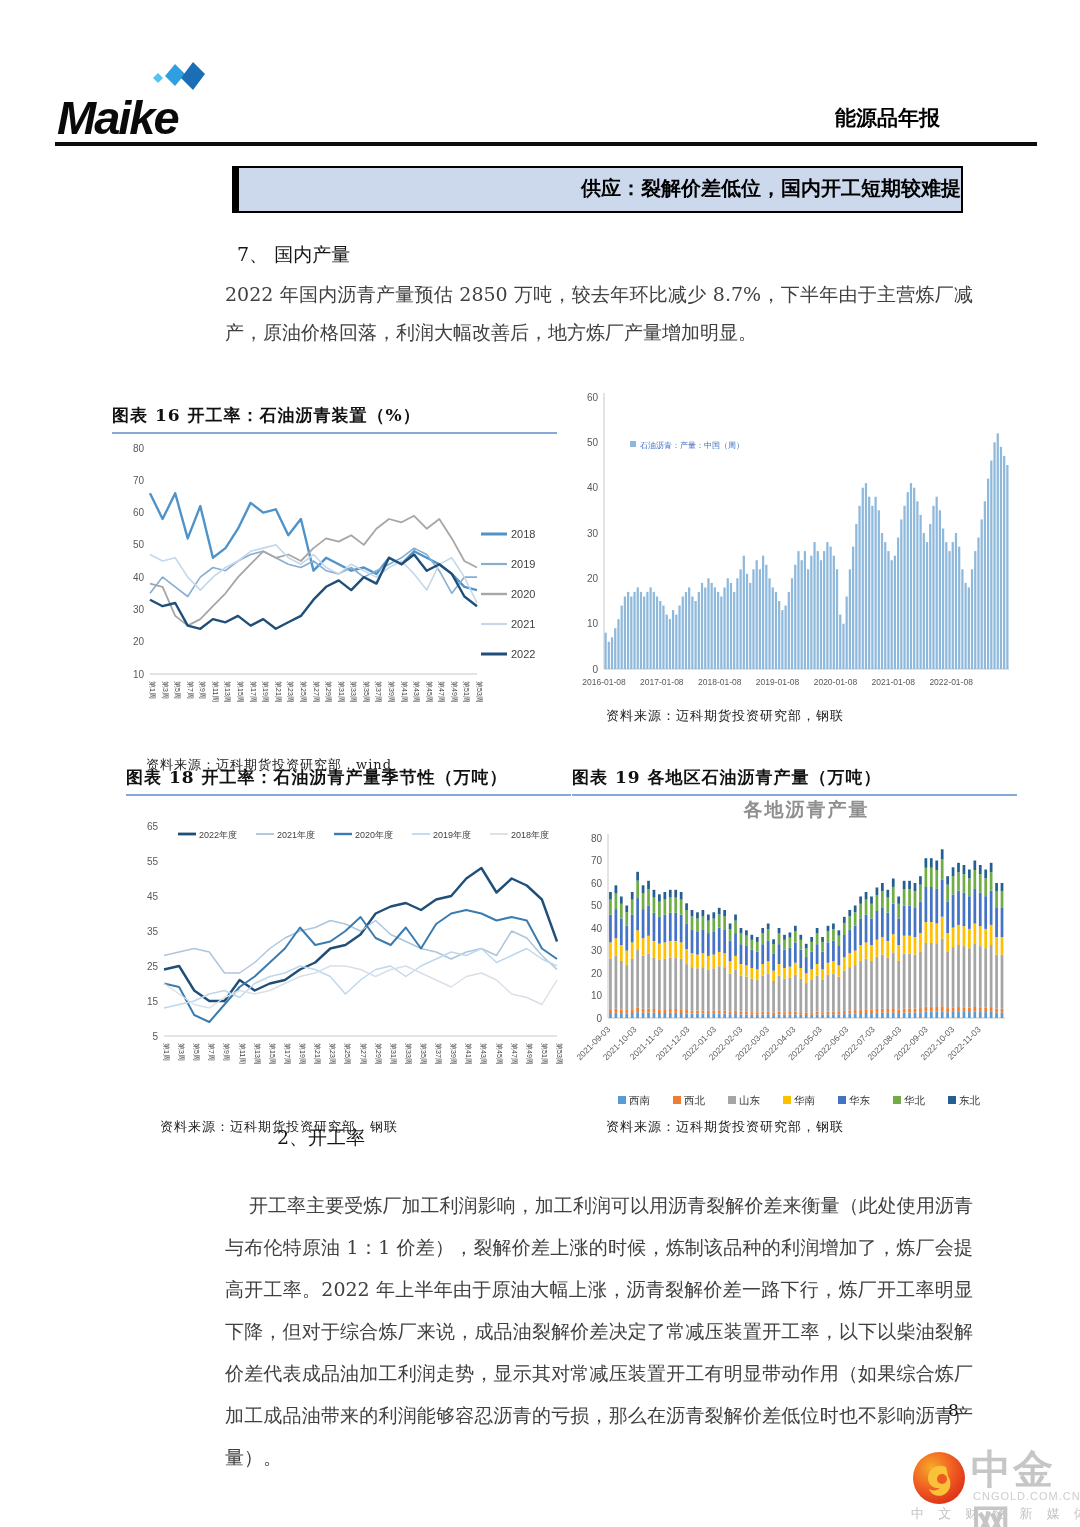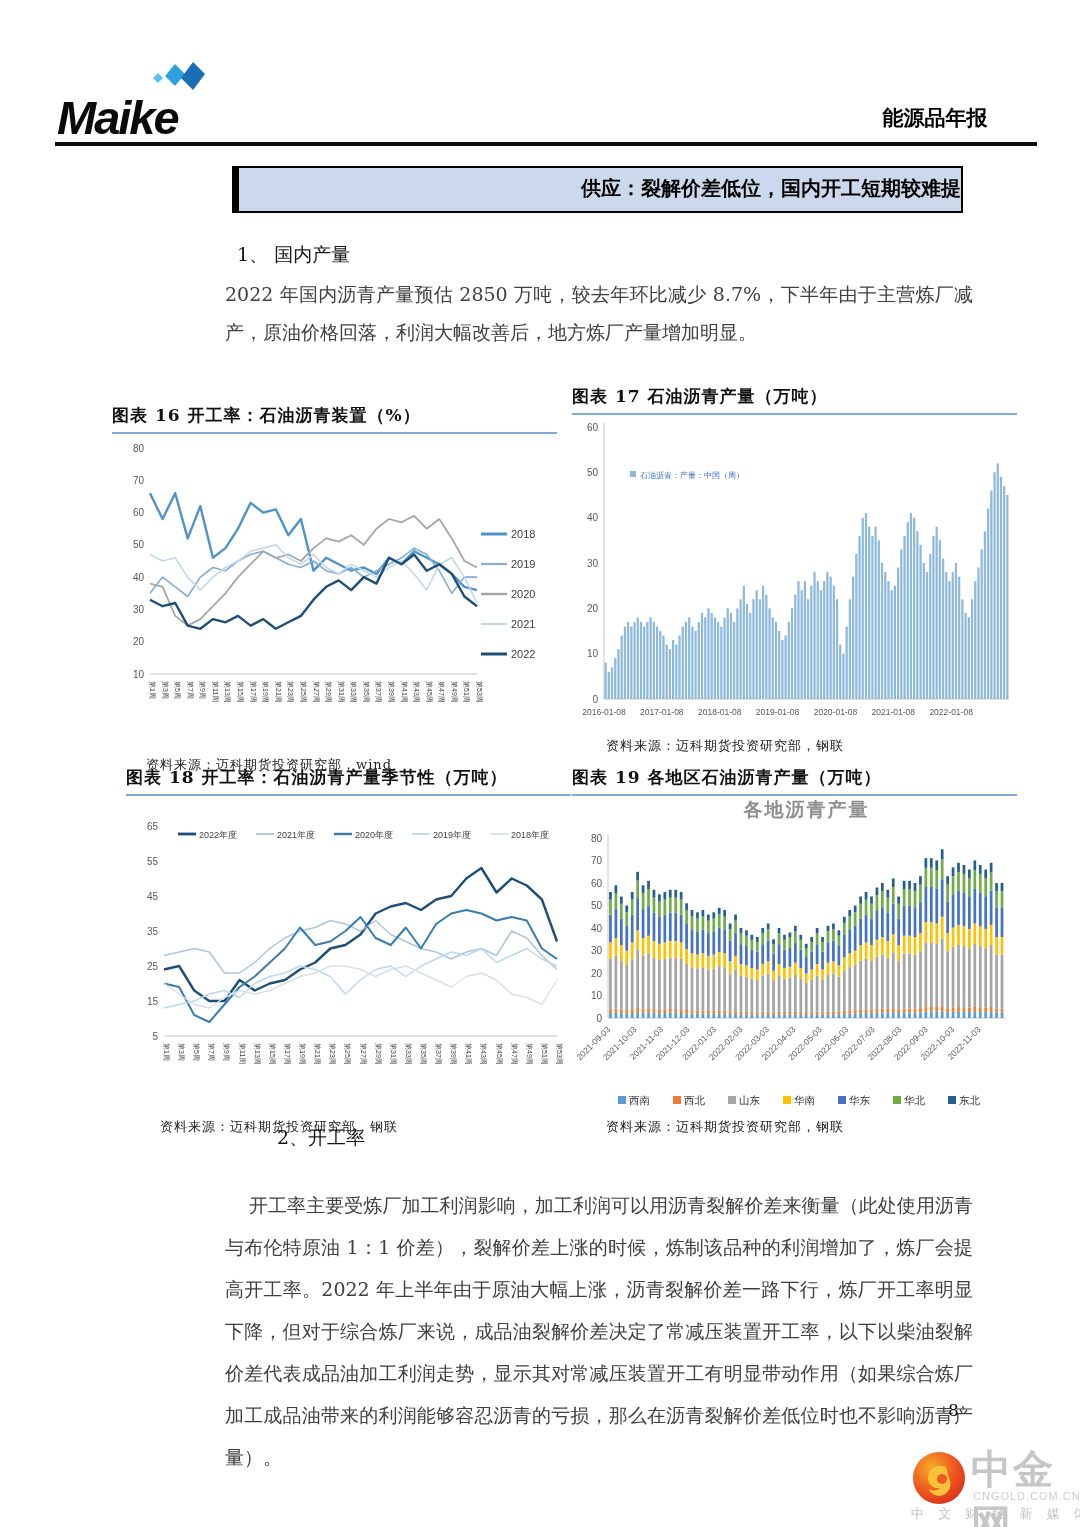--- a/index.html
+++ b/index.html
@@ -3,21 +3,21 @@
 <meta charset="utf-8">
 <style>
   html,body{margin:0;padding:0;background:#888;}
   .page{position:relative;width:1080px;height:1527px;background:#ffffff;margin:0 auto;
         font-family:"DejaVu Serif",serif;color:#111;overflow:hidden;text-decoration:underline;}
   
   .maike-logo{position:absolute;left:57px;top:60px;width:200px;height:90px;}
   .maike-text{position:absolute;left:0;top:30px;font-family:"Liberation Sans",sans-serif;
               font-style:italic;font-weight:900;font-size:47px;letter-spacing:-2px;color:#0a0a0a;}
   .maike-icon{position:absolute;left:82px;top:0;}
-  .report-title{position:absolute;left:835px;top:104px;width:200px;text-align:center;
+  .report-title{position:absolute;left:835px;top:104px;width:200px;text-align:left;
                 font-family:"Liberation Sans",sans-serif;font-weight:bold;font-size:21px;color:#000;}
   .rule{position:absolute;left:55px;top:142px;width:982px;height:4px;background:#0c0c0c;}
   
   .banner{position:absolute;left:232px;top:166px;width:731px;height:47px;background:#ccd9ec;
           border:2px solid #000;border-left:7px solid #000;box-sizing:border-box;}
   .banner span{display:block;padding-left:13px;line-height:41px;
                font-family:"Liberation Sans",sans-serif;font-weight:bold;font-size:20px;color:#000;text-align:right;}
   
   .h-num{position:absolute;font-size:19px;color:#151515;}
   .s1-head{left:237px;top:242px;}
@@ -66,21 +66,21 @@
     </span>
     <span class="maike-text">Maike</span>
   </div>
   <div class="report-title">能源品年报</div>
   <div class="rule"></div>
 
   <div class="banner">
     <span>供应：裂解价差低位，国内开工短期较难提</span>
   </div>
 
-  <div class="h-num s1-head">1、 国内产量</div>
+  <div class="h-num s1-head">7、 国内产量</div>
   <div class="para s1-body">2022 年国内沥青产量预估 2850 万吨，较去年环比减少 8.7%，下半年由于主营炼厂减产，原油价格回落，利润大幅改善后，地方炼厂产量增加明显。</div>
 
   <div class="panel" id="p16">
     <div class="ptitle">图表 16  开工率：石油沥青装置（%）</div>
     <div class="chart"><svg width="445" height="320" viewBox="0 0 445 320">
           <text x="32" y="17.5" text-anchor="end" class="tick">80</text>
           <text x="32" y="49.785714285714285" text-anchor="end" class="tick">70</text>
           <text x="32" y="82.07142857142857" text-anchor="end" class="tick">60</text>
           <text x="32" y="114.35714285714285" text-anchor="end" class="tick">50</text>
           <text x="32" y="146.64285714285714" text-anchor="end" class="tick">40</text>
@@ -128,21 +128,20 @@
           <text x="399" y="164" class="lg">2020</text>
           <line x1="369" y1="190" x2="395" y2="190" stroke="#c5d8ea" stroke-width="2.2"></line>
           <text x="399" y="194" class="lg">2021</text>
           <line x1="369" y1="220" x2="395" y2="220" stroke="#1f4e79" stroke-width="3"></line>
           <text x="399" y="224" class="lg">2022</text>
         </svg></div>
     <div class="psource">资料来源：迈科期货投资研究部，wind</div>
   </div>
 
   <div class="panel" id="p17">
-    <div class="ptitle">图表 17  石油沥青产量（万吨）</div>
     <div class="chart"><svg width="445" height="320" viewBox="0 0 445 320">
           <text x="26" y="15.5" text-anchor="end" class="tick">60</text>
           <text x="26" y="60.83333333333333" text-anchor="end" class="tick">50</text>
           <text x="26" y="106.16666666666666" text-anchor="end" class="tick">40</text>
           <text x="26" y="151.5" text-anchor="end" class="tick">30</text>
           <text x="26" y="196.83333333333331" text-anchor="end" class="tick">20</text>
           <text x="26" y="242.16666666666669" text-anchor="end" class="tick">10</text>
           <text x="26" y="287.5" text-anchor="end" class="tick">0</text>
           <line x1="32" y1="284" x2="437" y2="284" stroke="#c8c8c8" stroke-width="1"></line>
           <line x1="32" y1="8" x2="32" y2="284" stroke="#c8c8c8" stroke-width="1"></line>

